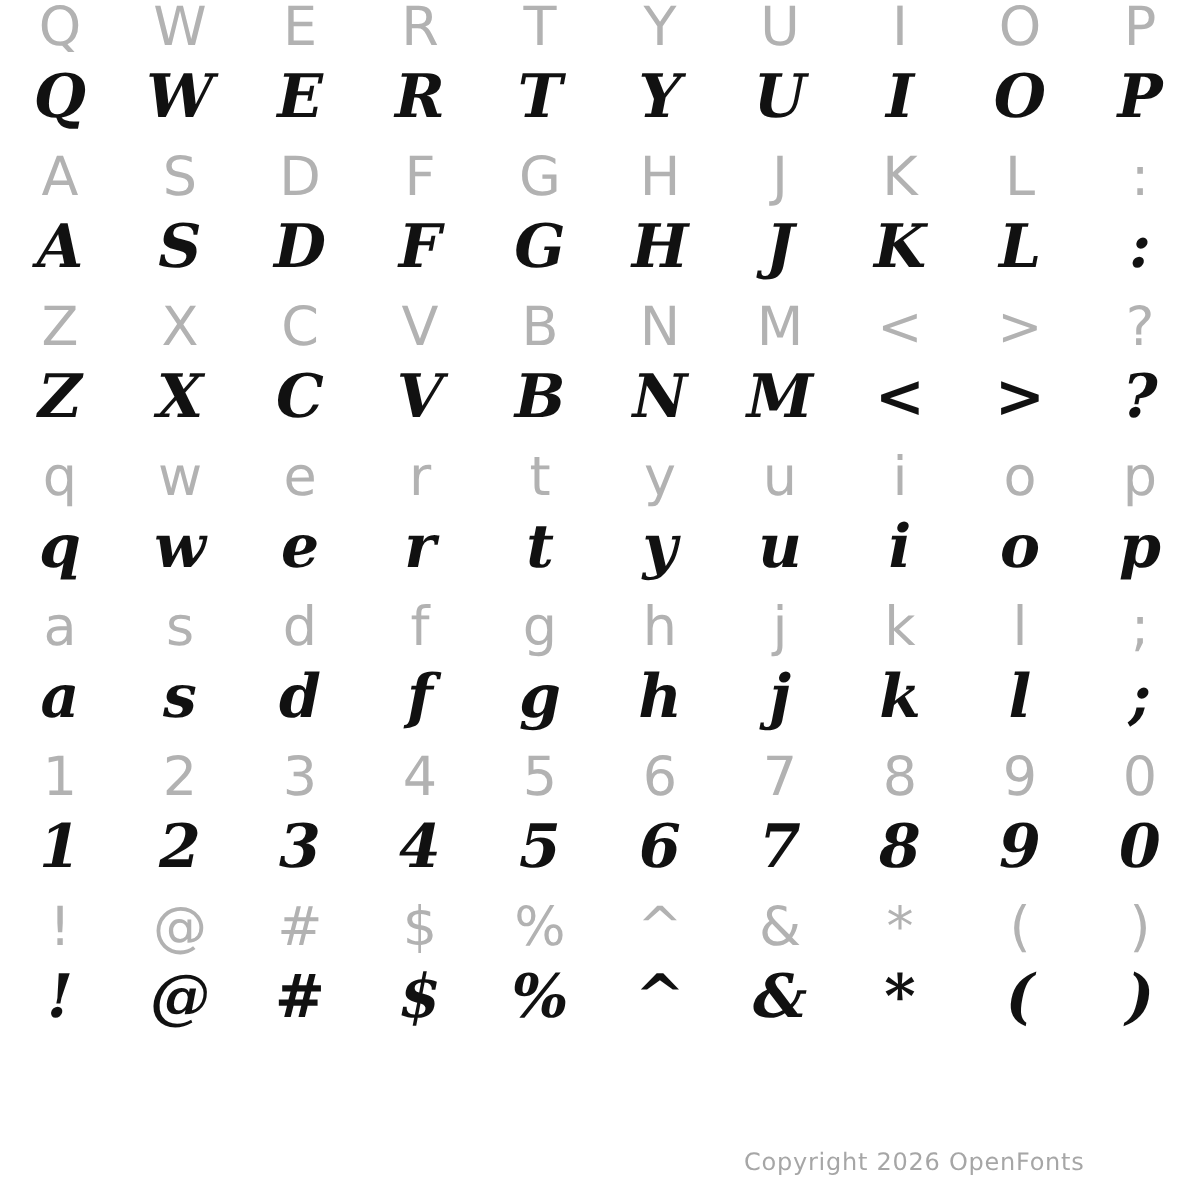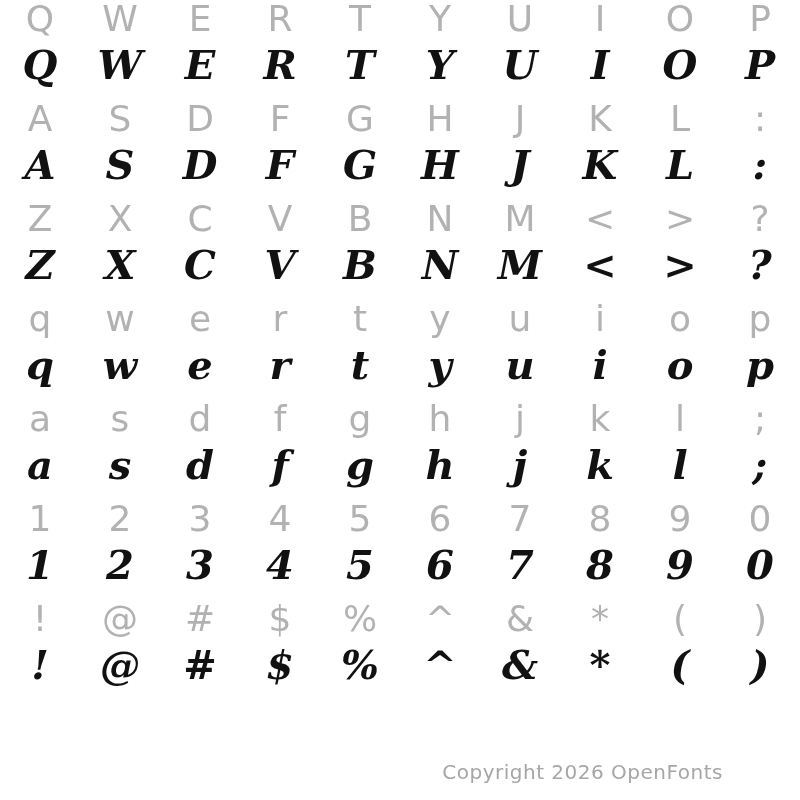--- a/index.html
+++ b/index.html
@@ -32,21 +32,21 @@
     font-weight: 700;
     font-size: 40px;
     line-height: 39px;
     color: var(--spec-color, #111111);
   }
   .footer {
     position: absolute;
     right: 77px;
     bottom: 16px;
     font-family: "DejaVu Sans", "Liberation Sans", sans-serif;
-    font-size: 20px;
+    font-size: 16px;
     color: var(--copy-color, #a6a6a6);
     letter-spacing: 0.5px;
   }
 </style>
 </head>
 <body>
 
 <div class="sheet">
 
   <div class="pair">

